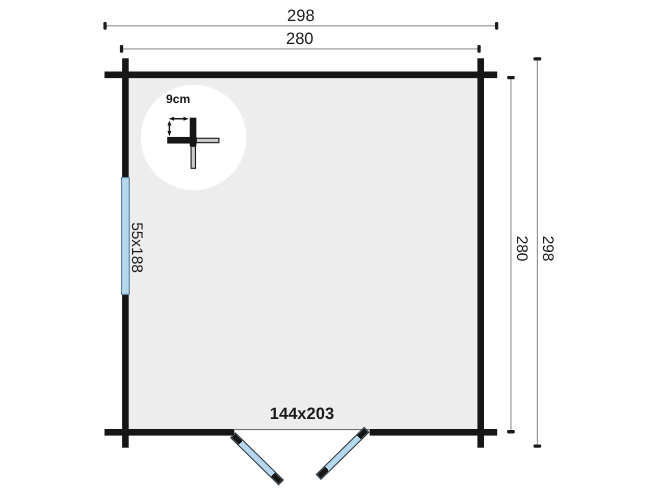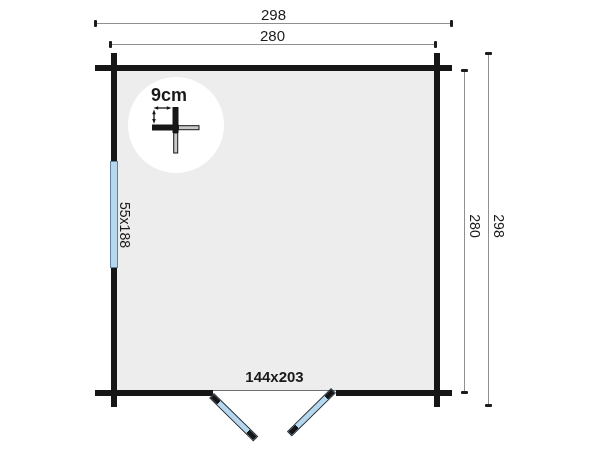--- a/index.html
+++ b/index.html
@@ -16,21 +16,21 @@
   .tick-h{width:6.5px;height:3px;background:#1c1c1c;border-radius:1px;}
   .dimlabel{font-size:15px;text-align:center;white-space:nowrap;}
   .vlabel{transform:rotate(90deg);transform-origin:0 0;font-size:14px;text-align:center;white-space:nowrap;}
   .glazing{background:#b5d8ef;border:1px solid #5e82a0;box-sizing:border-box;}
   .leaf{
     width:62px;height:7px;box-sizing:border-box;border:1px solid #26343e;
     background:linear-gradient(90deg,#161616 0px,#161616 9px,#b5d8ef 9px,#b5d8ef 50px,#161616 50px,#161616 62px);
     transform-origin:0 0;
   }
   .detail-circle{width:96px;height:96px;border-radius:50%;background:#ffffff;}
-  .detail-label{font-size:18px;font-weight:600;}
+  .detail-label{font-size:11px;font-weight:600;}
   .threshold{height:1.4px;background:#6f6f6f;}
 </style>
 </head>
 <body>
 
 <div id="stage">
 
   <div class="abs interior" style="left:116px;top:70px;width:318px;height:320px;"></div>
 
   <div class="abs wall" style="left:95px;top:65px;width:357px;height:5.5px;"></div>

